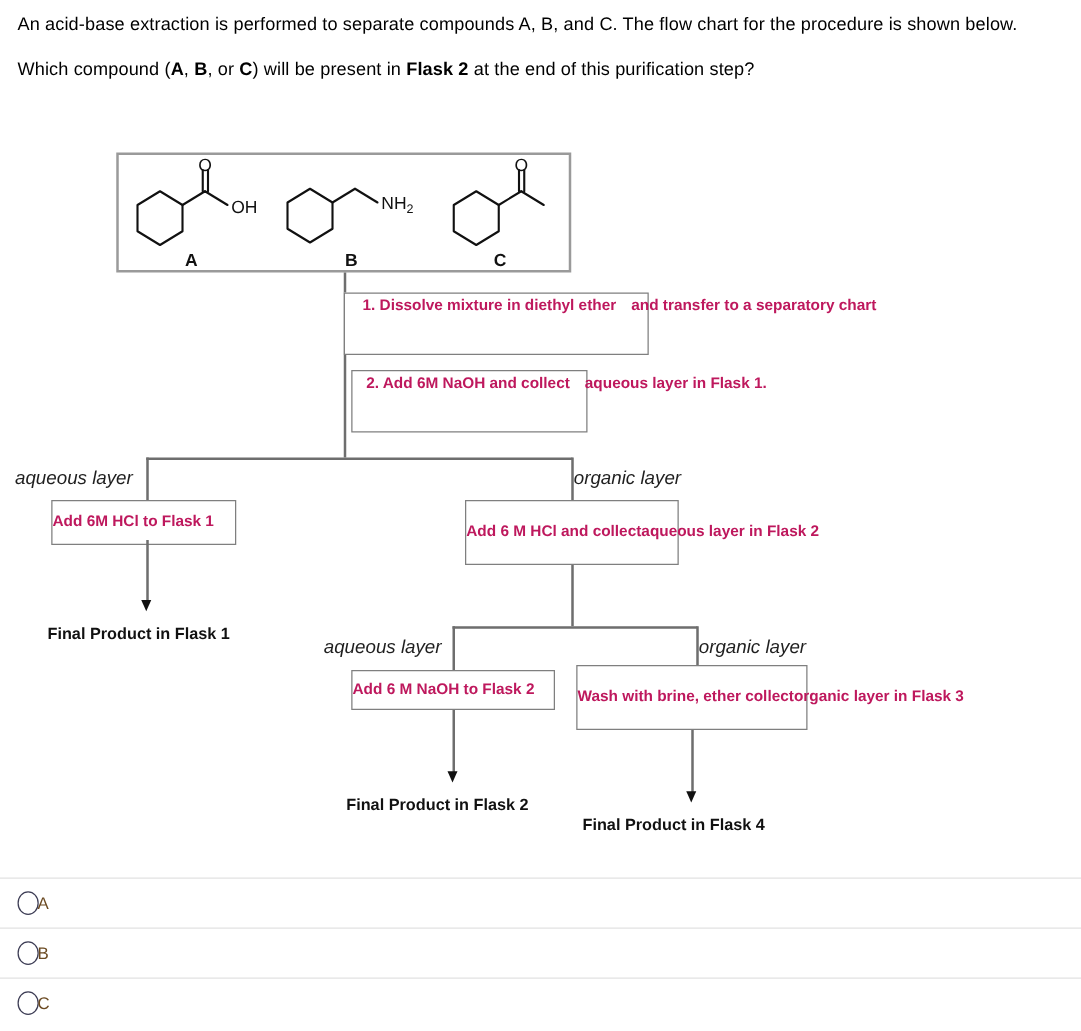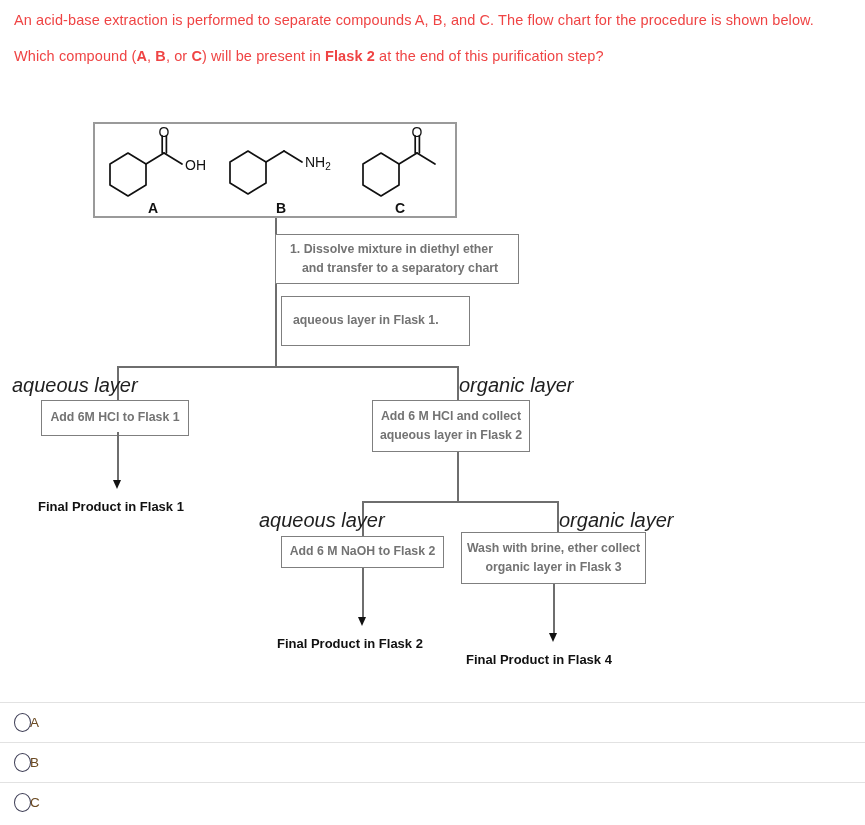--- a/index.html
+++ b/index.html
@@ -14,21 +14,21 @@
     font-family: "Liberation Sans", sans-serif;
     color: #222222;
     overflow: hidden;
   }
 
   
   .stem {
     position: absolute;
     left: 14px;
     font-size: 14.5px;
-    color: #ef4444;
+    color: #000000;
     letter-spacing: 0.1px;
     white-space: nowrap;
   }
   #stem-line-1 { top: 12px; }
   #stem-line-2 { top: 48px; }
   .stem b { font-weight: bold; }
 
   
   .chart {
     position: absolute;
@@ -59,42 +59,42 @@
   }
 
   
   .node {
     position: absolute;
     border: 1.6px solid #7f7f7f;
     background: #ffffff;
     box-sizing: border-box;
     font-size: 12.3px;
     font-weight: bold;
-    color: #737373;
+    color: #be185d;
     line-height: 1.55;
     display: flex;
-    flex-direction: column;
-    justify-content: center;
+    flex-direction: row;
+    justify-content: flex-start;
   }
   .node .ln { display: block; white-space: nowrap; }
 
   #node-step1 { left: 275px; top: 234px; width: 244px; height: 50px; padding-left: 14px; }
   #node-step1 .ln:nth-child(2) { padding-left: 12px; }
   #node-step2 { left: 281px; top: 296px; width: 189px; height: 50px; padding-left: 11px; }
   #node-step2 .ln:nth-child(2) { padding-left: 12px; }
 
   #node-hcl-flask1 { left: 41px; top: 400px; width: 148px; height: 36px; align-items: center; }
-  #node-hcl-flask2 { left: 372px; top: 400px; width: 158px; height: 52px; align-items: center; }
+  #node-hcl-flask2 { left: 372px; top: 400px; width: 171px; height: 52px; align-items: center; }
   #node-naoh-flask2 { left: 281px; top: 536px; width: 163px; height: 32px; align-items: center; }
   #node-brine-flask3 { left: 461px; top: 532px; width: 185px; height: 52px; align-items: center; }
 
   
   .layer-label {
     position: absolute;
-    font-size: 20px;
+    font-size: 15px;
     font-style: italic;
     color: #1f1f1f;
     white-space: nowrap;
   }
   #label-aq-1 { left: 12px; top: 374px; }
   #label-org-1 { left: 459px; top: 374px; }
   #label-aq-2 { left: 259px; top: 509px; }
   #label-org-2 { left: 559px; top: 509px; }
 
   
@@ -207,20 +207,21 @@
   <div class="struct-label" style="left:350px; top:200px; width:100px;">C</div>
 
   <div class="line v" style="left:275px; top:218px; height:148px;"></div>
 
   <div class="node" id="node-step1">
     <span class="ln">1. Dissolve mixture in diethyl ether</span>
     <span class="ln">and transfer to a separatory chart</span>
   </div>
 
   <div class="node" id="node-step2">
+    <span class="ln">2. Add 6M NaOH and collect</span>
     <span class="ln">aqueous layer in Flask 1.</span>
   </div>
 
   <div class="line h" style="left:117px; top:366px; width:341px;"></div>
   <div class="line v" style="left:117px; top:366px; height:34px;"></div>
   <div class="line v" style="left:457px; top:366px; height:34px;"></div>
 
   <div class="layer-label" id="label-aq-1">aqueous layer</div>
   <div class="layer-label" id="label-org-1">organic layer</div>
 

